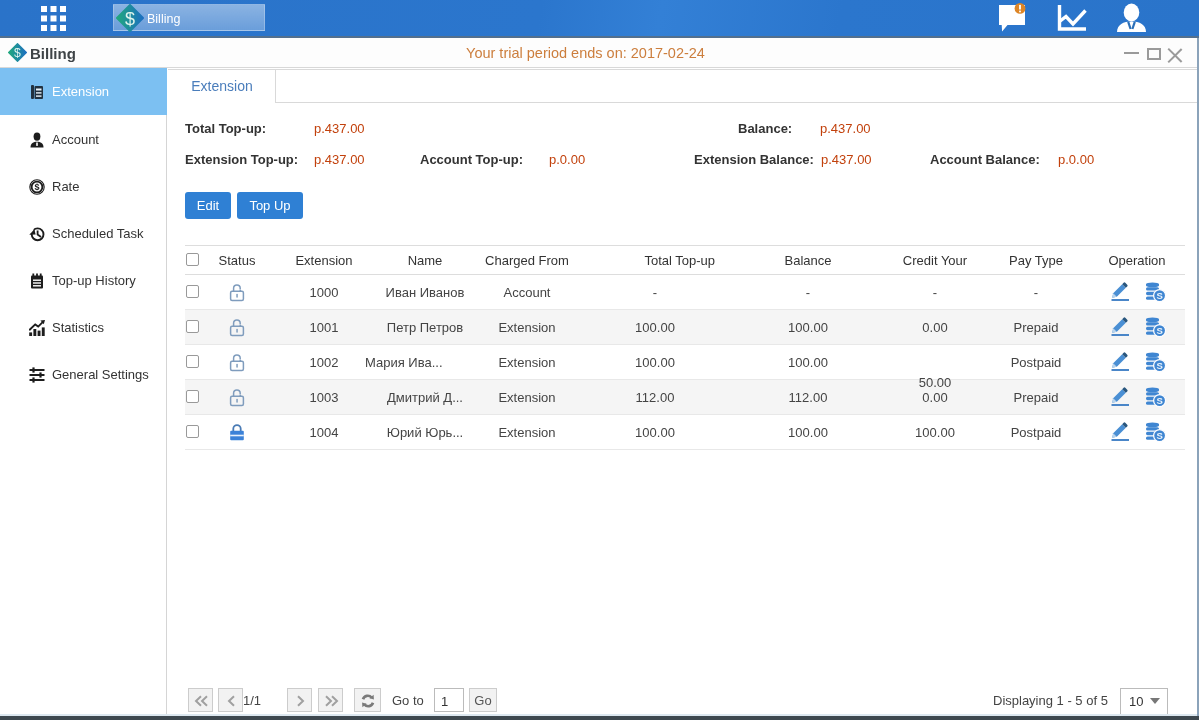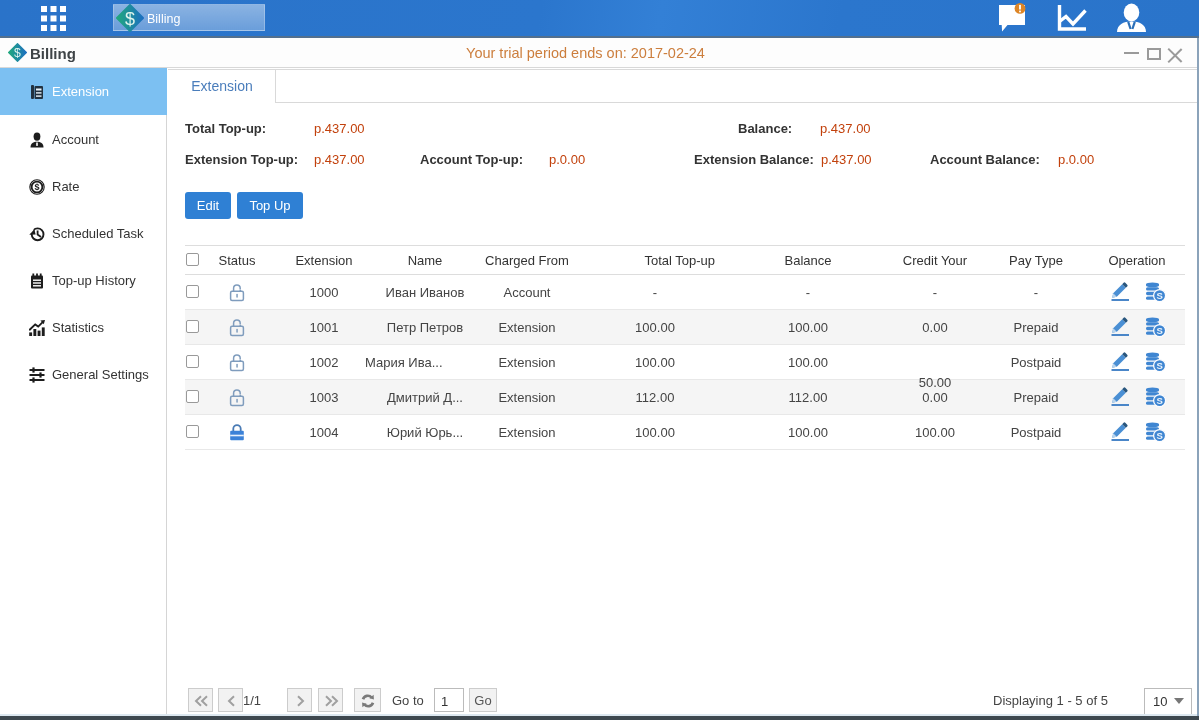--- a/index.html
+++ b/index.html
@@ -440,21 +440,21 @@
         <path d="M2.4 14.2 l-0.3 -4.8 4.5 1.4 z" fill="#7a7a7a"></path>
       </svg>
     </div>
     <div class="ftext" style="left:224px; top:624px;">Go to</div>
     <div style="position:absolute; left:266px; top:619px; width:30px; height:24px; border:1px solid #bbb; background:#fff;">
       <span style="position:absolute; left:6px; top:5px; font-size:13px; color:#333;">1</span>
     </div>
     <div class="pgbtn" style="left:301px; width:28px; color:#555; font-size:13px; line-height:23px;">Go</div>
 
     <div class="ftext" style="left:825px; top:624px;">Displaying 1 - 5 of 5</div>
-    <div style="position:absolute; left:952px; top:619px; width:48px; height:28px; border:1px solid #bbb; background:#fff;margin-left:24px;">
+    <div style="position:absolute; left:952px; top:619px; width:48px; height:28px; border:1px solid #bbb; background:#fff;">
       <span style="position:absolute; left:8px; top:5px; font-size:13px; color:#333;">10</span>
       <span style="position:absolute; right:7px; top:9px; width:0; height:0; border-left:5px solid transparent; border-right:5px solid transparent; border-top:6px solid #777;"></span>
     </div>
   </div>
 
   <div class="abs" id="bottomline"></div>
   <div class="abs" id="bottombar"></div>
   <div class="abs" id="rightborder"></div>
 </div>
 

